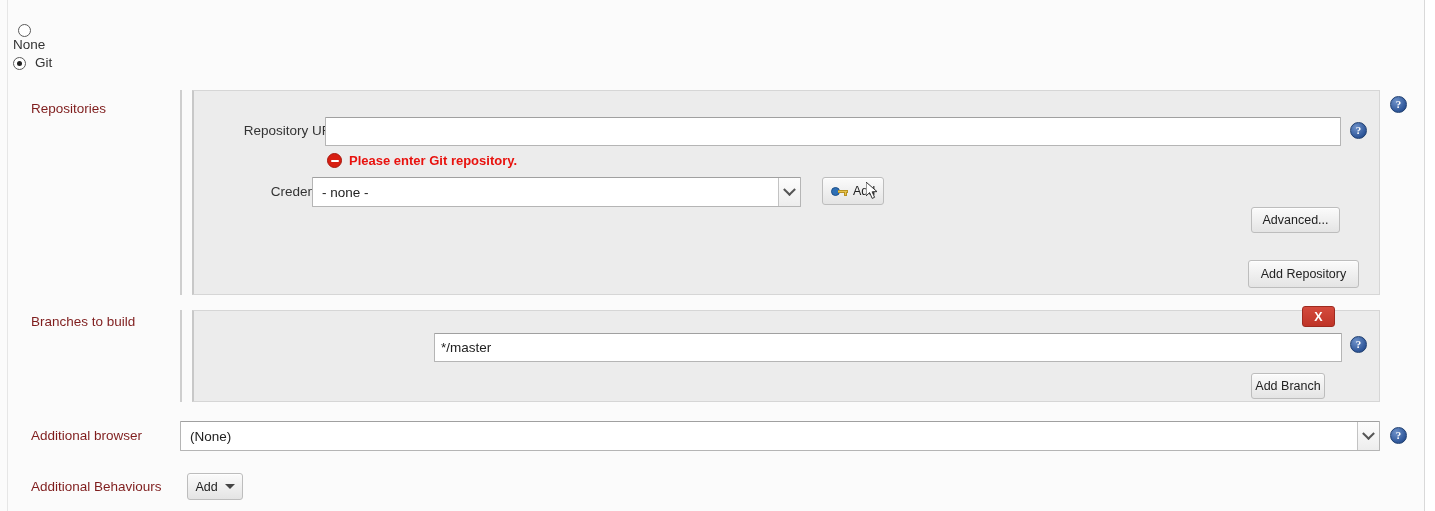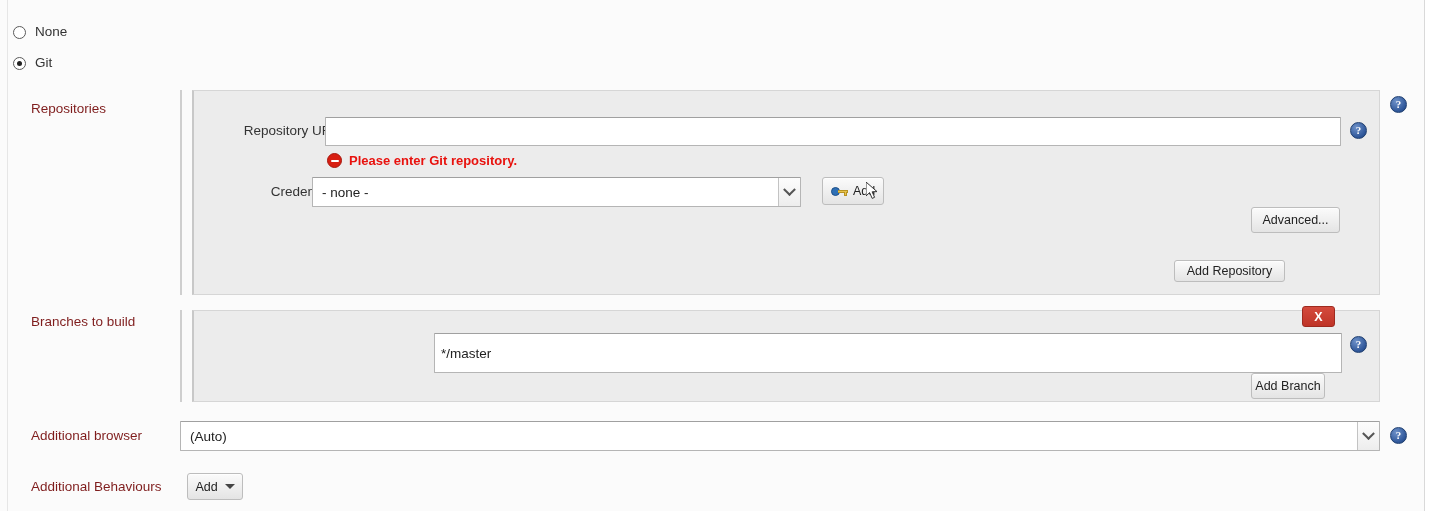--- a/index.html
+++ b/index.html
@@ -30,21 +30,21 @@
     position: absolute; left: 1425px; top: 0; width: 10px; height: 511px;
     background: #ffffff;
   }
 
   
   .radio-row {
     position: absolute; left: 13px;
     display: flex; align-items: center;
     font-size: 13.5px; color: #333;
   }
-  .radio-row.r1 { top: 24px; }
+  .radio-row.r1 { top: 24px; flex-direction: column; }
   .radio-row.r2 { top: 55px; align-items: center; }
   .radio-dot {
     width: 13px; height: 13px; border-radius: 50%;
     border: 1px solid #5a5a5a; background: #fff;
     display: inline-block; position: relative;
     margin-right: 9px; flex: none;
   }
   .radio-dot.checked::after {
     content: ""; position: absolute;
     left: 3px; top: 3px; width: 5px; height: 5px;
@@ -271,47 +271,47 @@
       <span class="key-icon">
         <span class="kbow"></span>
           <span class="kshaft"></span>
           <span class="ktooth"></span>
       </span>
       <span>Add</span>
     </div>
 
     <div class="btn" style="left:1057px; top:116px; width:89px; height:26px;">Advanced...</div>
 
-    <div class="btn" style="left:980px; top:169px; width:111px; height:22px;">Add Repository</div>
+    <div class="btn" style="left:1054px; top:169px; width:111px; height:28px;">Add Repository</div>
   </div>
 
   <div class="help-icon" style="left:1350px; top:122px;">?</div>
 
   <div class="help-icon" style="left:1390px; top:96px;">?</div>
 
   <div class="sec-label" style="left:31px; top:314px;">Branches to build</div>
 
   <div class="vsep" style="left:180px; top:310px; height:92px;"></div>
 
   <div class="panel" style="left:192px; top:310px; width:1188px; height:92px;">
 
     <div class="btn-del" style="left:1108px; top:-5px; width:33px; height:21px;">X</div>
 
 
-    <input class="txt" type="text" style="left: 240px; top: 22px; width: 908px; height: 40px;" value="*/master">
+    <input class="txt" type="text" style="left: 240px; top: 22px; width: 908px; height: 29px;" value="*/master">
 
     <div class="btn" style="left:1057px; top:62px; width:74px; height:26px;">Add Branch</div>
   </div>
 
   <div class="help-icon" style="left:1350px; top:336px;">?</div>
 
   <div class="sec-label" style="left:31px; top:428px;">Additional browser</div>
 
   <div class="selwrap" style="left:180px; top:421px; width:1200px; height:30px;">
-    <span class="selval">(Auto)</span>
+    <span class="selval">(None)</span>
     <span class="arrowbtn">
       <span class="chev"></span>
     </span>
   </div>
 
   <div class="help-icon" style="left:1390px; top:427px;">?</div>
 
   <div class="sec-label" style="left:31px; top:479px;">Additional Behaviours</div>
 
   <div class="btn" style="left:187px; top:473px; width:56px; height:27px;">

